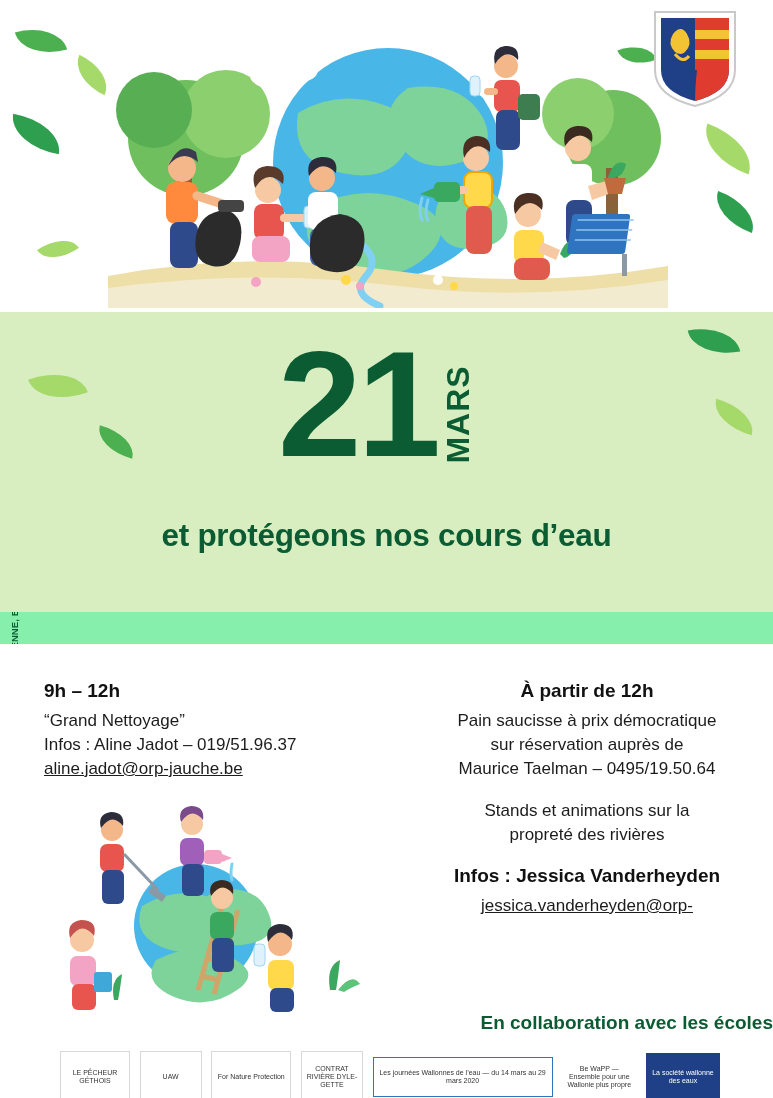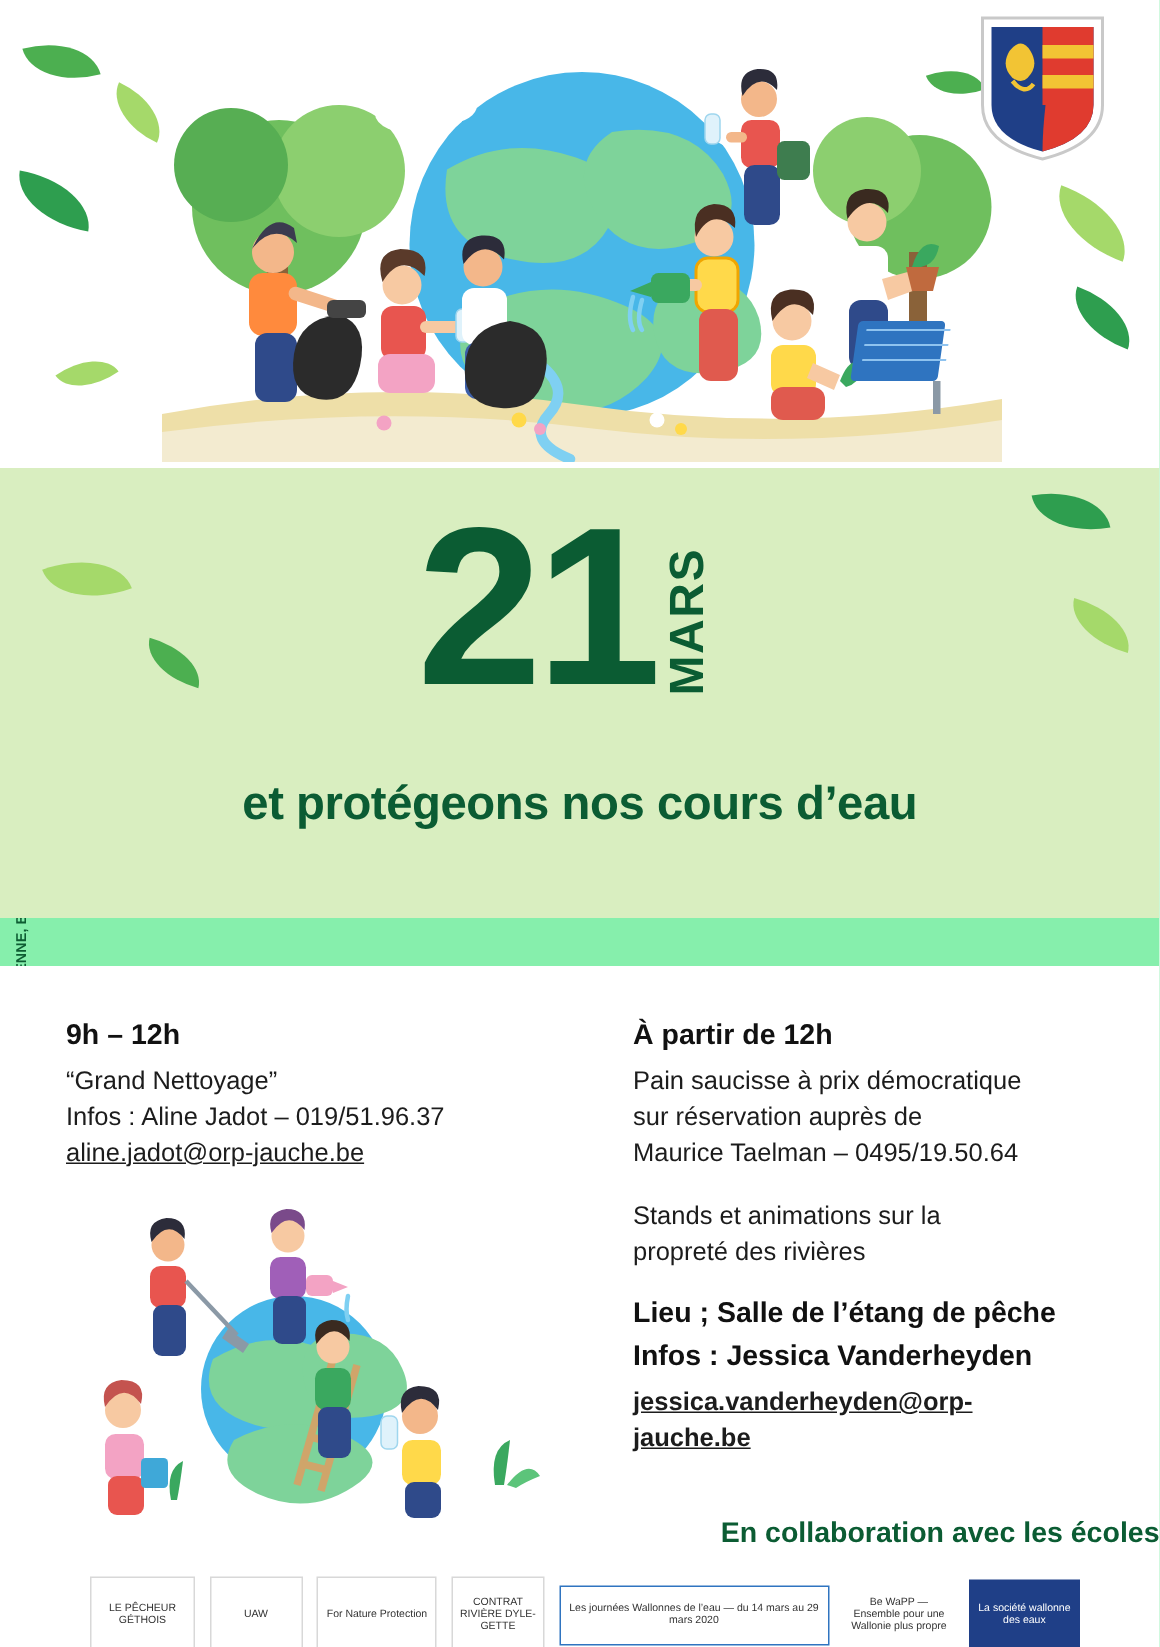--- a/index.html
+++ b/index.html
@@ -108,40 +108,41 @@
   }
   .col-left {
     position: absolute;
     left: 44px; top: 36px; width: 360px;
     color: #1c1c1c;
   }
   .col-right {
     position: absolute;
     left: 422px; top: 36px; width: 330px;
     color: #1c1c1c;
+    text-align: center;
   }
   .h-bold {
     font-weight: 800;
     font-size: 19px;
     color: #111;
     margin-bottom: 7px;
   }
   .txt {
     font-size: 17px;
     line-height: 24px;
     color: #1c1c1c;
   }
   .link {
     font-size: 17px;
     line-height: 24px;
     color: #1c1c1c;
     text-decoration: underline;
     display: block;
   }
-  .link.bold { font-weight: bold; }
+  .link.bold { font-weight: normal; }
   .gap { height: 18px; }
 
   
   .illus2 {
     position: absolute;
     left: 46px; top: 150px;
     width: 330px; height: 220px;
   }
 
   
@@ -348,24 +349,22 @@
 
     <div class="col-right">
       <div class="h-bold">À partir de 12h</div>
       <div class="txt">Pain saucisse à prix démocratique</div>
       <div class="txt">sur réservation auprès de</div>
       <div class="txt">Maurice Taelman – 0495/19.50.64</div>
       <div class="gap"></div>
       <div class="txt">Stands et animations sur la</div>
       <div class="txt">propreté des rivières</div>
       <div class="gap"></div>
-      <div class="h-bold">Lieu ; Salle de l’étang de pêche</div>
       <div class="h-bold">Infos : Jessica Vanderheyden</div>
       <a class="link bold" href="#">jessica.vanderheyden@orp-</a>
-      <a class="link bold" href="#">jauche.be</a>
     </div>
 
     <svg class="illus2" viewBox="0 0 330 220">
       <circle cx="150" cy="132" r="62" fill="#48b7e8"></circle>
       <path d="M96 112 q36 -22 76 -6 q32 14 12 36 q-22 24 -60 14 q-40 -12 -28 -44z" fill="#7ed39a"></path>
       <path d="M170 96 q40 -6 52 22 q12 26 -20 32 q-34 6 -44 -18 q-8 -26 12 -36z" fill="#7ed39a"></path>
       <path d="M110 166 q38 -20 76 -2 q28 14 8 30 q-32 24 -68 8 q-30 -14 -16 -36z" fill="#7ed39a"></path>
 
       <g stroke="#cfa56a" stroke-width="5">
         <line x1="152" y1="196" x2="176" y2="112"></line>

